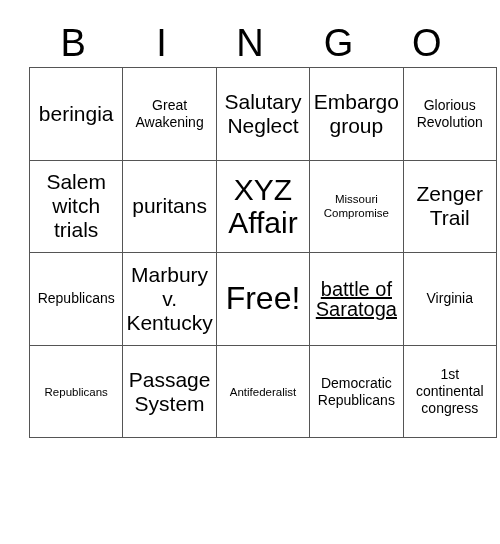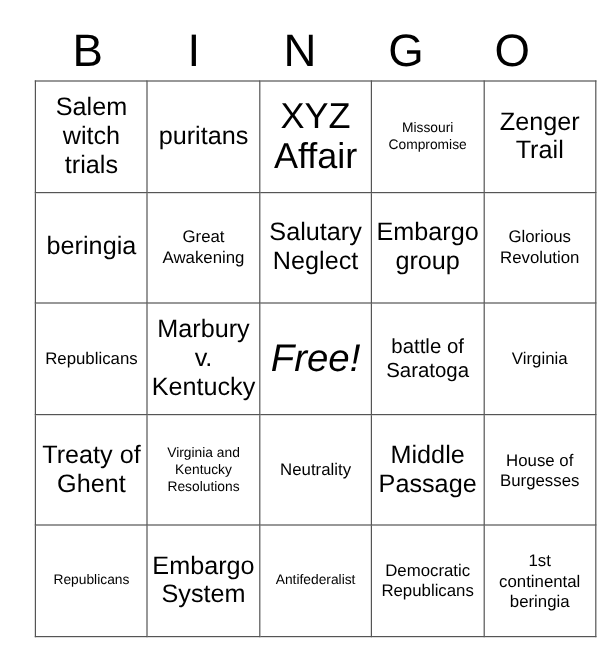--- a/index.html
+++ b/index.html
@@ -49,71 +49,64 @@
     height: 89.6px;
     padding: 1px 2px;
     text-align: center;
     vertical-align: middle;
     color: #000000;
     overflow: hidden;
     word-wrap: break-word;
   }
   .sz-xl  { font-size: 30px; line-height: 33px; }
   .sz-lg  { font-size: 21px; line-height: 24px; }
-  .sz-md  { font-size: 17px; line-height: 20px; }
+  .sz-md  { font-size: 20px; line-height: 20px; text-decoration: underline; }
   .sz-sm  { font-size: 14px; line-height: 17px; }
   .sz-xs  { font-size: 11.5px; line-height: 14px; }
-  .free-cell { font-size: 32px; line-height: 35px; font-style: italic; }
+  .free-cell { font-size: 32px; line-height: 35px; }
 </style>
 </head>
 <body>
 
 <div id="bingo-card">
 
   <div id="bingo-header">
     <div class="header-letter">B</div>
     <div class="header-letter">I</div>
     <div class="header-letter">N</div>
     <div class="header-letter">G</div>
     <div class="header-letter">O</div>
   </div>
 
   <table id="bingo-grid">
     <tbody id="bingo-grid-body">
         <tr>
+          <td class="sz-lg">beringia</td>
+          <td class="sz-sm">Great Awakening</td>
+          <td class="sz-lg">Salutary Neglect</td>
+          <td class="sz-lg">Embargo group</td>
+          <td class="sz-sm">Glorious Revolution</td>
+        </tr>
+        <tr>
           <td class="sz-lg">Salem witch trials</td>
           <td class="sz-lg">puritans</td>
           <td class="sz-xl">XYZ Affair</td>
           <td class="sz-xs">Missouri Compromise</td>
           <td class="sz-lg">Zenger Trail</td>
-        </tr>
-        <tr>
-          <td class="sz-lg">beringia</td>
-          <td class="sz-sm">Great Awakening</td>
-          <td class="sz-lg">Salutary Neglect</td>
-          <td class="sz-lg">Embargo group</td>
-          <td class="sz-sm">Glorious Revolution</td>
         </tr>
         <tr>
           <td class="sz-sm">Republicans</td>
           <td class="sz-lg">Marbury v. Kentucky</td>
           <td class="free-cell">Free!</td>
           <td class="sz-md">battle of Saratoga</td>
           <td class="sz-sm">Virginia</td>
         </tr>
         <tr>
-          <td class="sz-lg">Treaty of Ghent</td>
-          <td class="sz-xs">Virginia and Kentucky Resolutions</td>
-          <td class="sz-sm">Neutrality</td>
-          <td class="sz-lg">Middle Passage</td>
-          <td class="sz-sm">House of Burgesses</td>
-        </tr>
-        <tr>
           <td class="sz-xs">Republicans</td>
-          <td class="sz-lg">Embargo System</td>
+          <td class="sz-lg">Passage System</td>
           <td class="sz-xs">Antifederalist</td>
           <td class="sz-sm">Democratic Republicans</td>
-          <td class="sz-sm">1st continental beringia</td>
+          <td class="sz-sm">1st continental congress</td>
         </tr>
       </tbody>
   </table>
 
 </div>
 
 </body></html>

